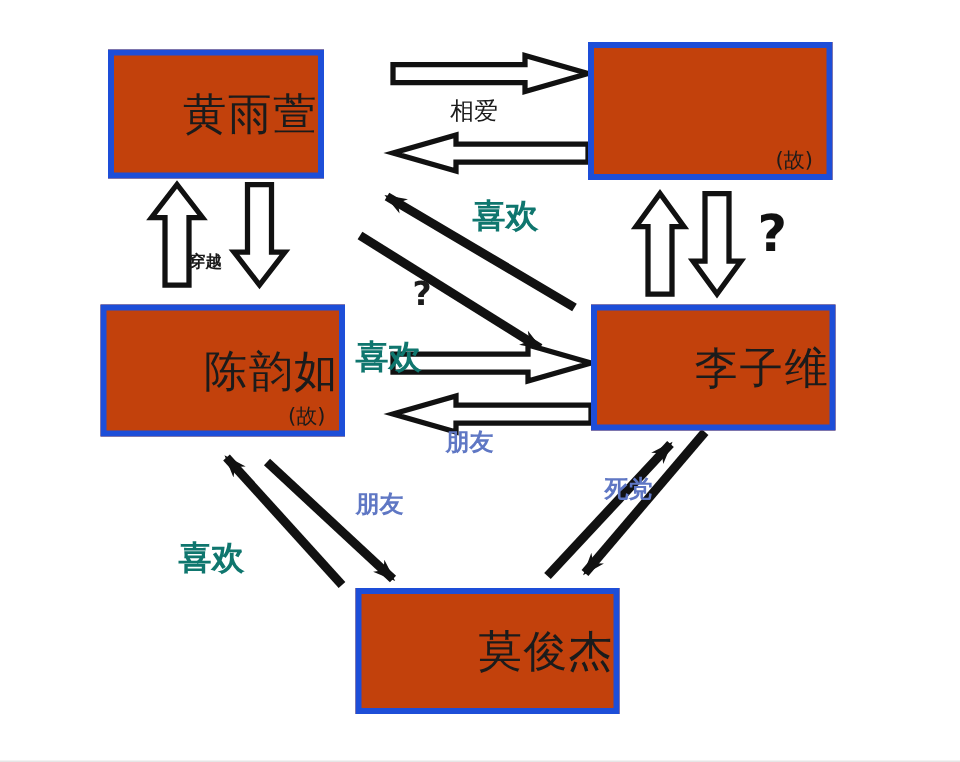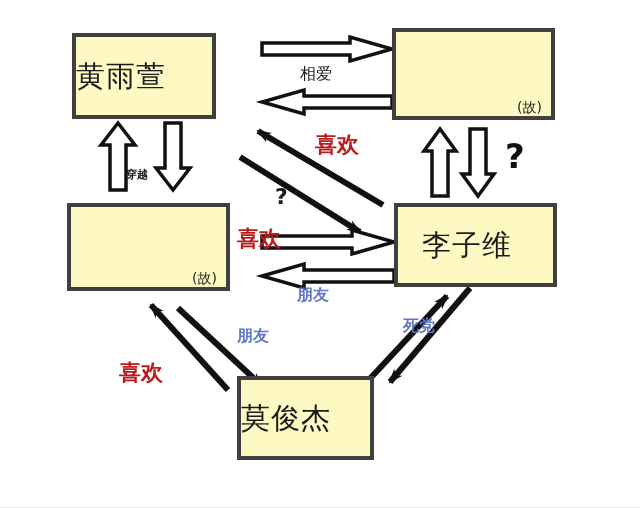--- a/index.html
+++ b/index.html
@@ -17,26 +17,26 @@
   }
   #svg-layer {
     position: absolute;
     left: 0;
     top: 0;
     width: 640px;
     height: 508px;
   }
   .node-box {
     position: absolute;
-    border: 4px solid #404040;
-    background: #fef9c3;
+    border: 4px solid #1d4ed8;
+    background: #c2410c;
     box-sizing: border-box;
     display: flex;
     flex-direction: column;
-    align-items: flex-start;
+    align-items: flex-end;
     justify-content: center;
     z-index: 5;
   }
   .node-name {
     font-size: 29px;
     line-height: 1.05;
     color: #1b1b1b;
     letter-spacing: 1px;
     white-space: nowrap;
   }
@@ -55,21 +55,21 @@
     line-height: 1;
     text-align: center;
   }
   .lbl-plain {
     font-size: 16px;
     color: #1b1b1b;
   }
   .lbl-like {
     font-size: 22px;
     font-weight: bold;
-    color: #b91c1c;
+    color: #0f766e;
   }
   .lbl-friend {
     font-size: 16px;
     font-weight: bold;
     color: #5f77c4;
   }
   .lbl-q-small {
     font-size: 22px;
     font-weight: bold;
     color: #1b1b1b;
@@ -148,28 +148,29 @@
 
   <div class="node-box" style="left:72px; top:33px; width:144px; height:86px;">
     <span class="node-name">黄雨萱</span>
   </div>
 
   <div class="node-box" style="left:392px; top:28px; width:163px; height:92px;">
     <span class="node-tag">(故)</span>
   </div>
 
   <div class="node-box" style="left:67px; top:203px; width:163px; height:88px;">
+    <span class="node-name">陈韵如</span>
     <span class="node-tag">(故)</span>
   </div>
 
   <div class="node-box" style="left:394px; top:203px; width:163px; height:84px;padding-left:24px;">
     <span class="node-name">李子维</span>
   </div>
 
-  <div class="node-box" style="left:237px; top:376px; width:137px; height:84px;">
+  <div class="node-box" style="left:237px; top:392px; width:176px; height:84px;">
     <span class="node-name">莫俊杰</span>
   </div>
 
   <div class="edge-label lbl-plain" style="left:300px; top:66px;">相爱</div>
 
   <div class="edge-label lbl-cross" style="left:126px; top:169px;">穿越</div>
 
   <div class="edge-label lbl-like" style="left:315px; top:134px;">喜欢</div>
 
   <div class="edge-label lbl-q-small" style="left:275px; top:186px;">?</div>

